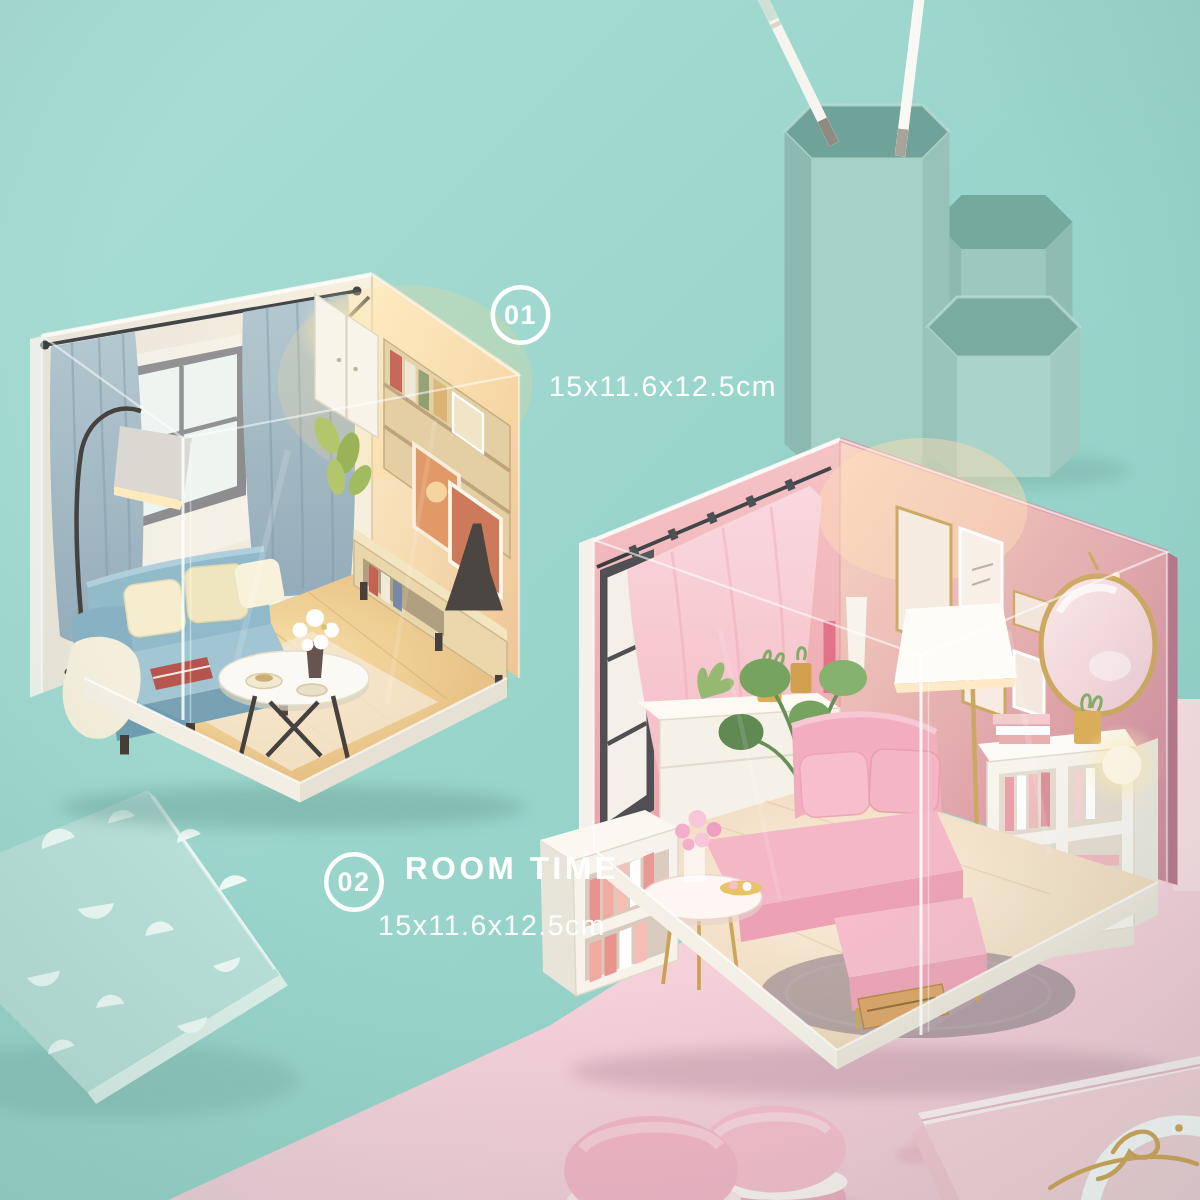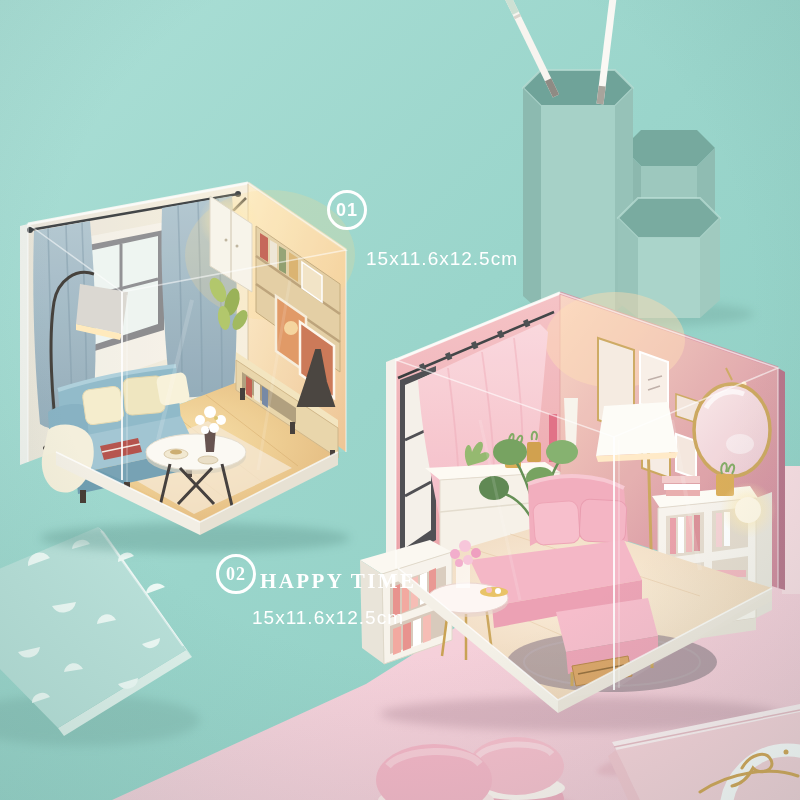--- a/index.html
+++ b/index.html
@@ -1,20 +1,20 @@
 <!DOCTYPE html>
 <html><head>
 <meta charset="utf-8">
 <style>
   html,body{margin:0;padding:0;background:#9bd6cc;}
   .stage{position:relative;width:800px;height:800px;overflow:hidden;
     font-family:"Liberation Sans",sans-serif;
     background:linear-gradient(135deg,#abdfd6 0%,#9ad5cb 48%,#8ecec3 100%);}
   .stage svg{position:absolute;left:0;top:0;}
-  .label-row{position:absolute;display:flex;align-items:flex-end;gap:4px;color:#fff;}
+  .label-row{position:absolute;display:flex;align-items:flex-start;gap:14px;color:#fff;}
   .badge{width:40px;height:40px;box-sizing:border-box;border:3px solid #fff;border-radius:50%;
     display:flex;align-items:center;justify-content:center;
     font-size:18px;font-weight:700;letter-spacing:1px;color:#fff;}
   .title{font-size:21px;font-weight:700;letter-spacing:2.4px;color:#fff;}
   .dims{position:absolute;color:#fff;font-size:19px;letter-spacing:1px;font-weight:400;}
 </style>
 </head>
 <body>
 
 <div class="stage">
@@ -524,18 +524,18 @@
 </g>
 
 <rect x="0" y="0" width="800" height="800" fill="url(#vg)"></rect>
 </svg>
 
 <div class="label-row" style="left:327px;top:190px;">
   <div class="badge">01</div>
 </div>
 <div class="dims" style="left:366px;top:248px;">15x11.6x12.5cm</div>
 
-<div class="label-row" style="left:216px;top:554px;font-family:Liberation Serif, serif;">
+<div class="label-row" style="left:216px;top:568px;">
   <div class="badge">02</div>
-  <div class="title">HAPPY TIME</div>
+  <div class="title">ROOM TIME</div>
 </div>
 <div class="dims" style="left:252px;top:607px;">15x11.6x12.5cm</div>
 </div>
 
 </body></html>

